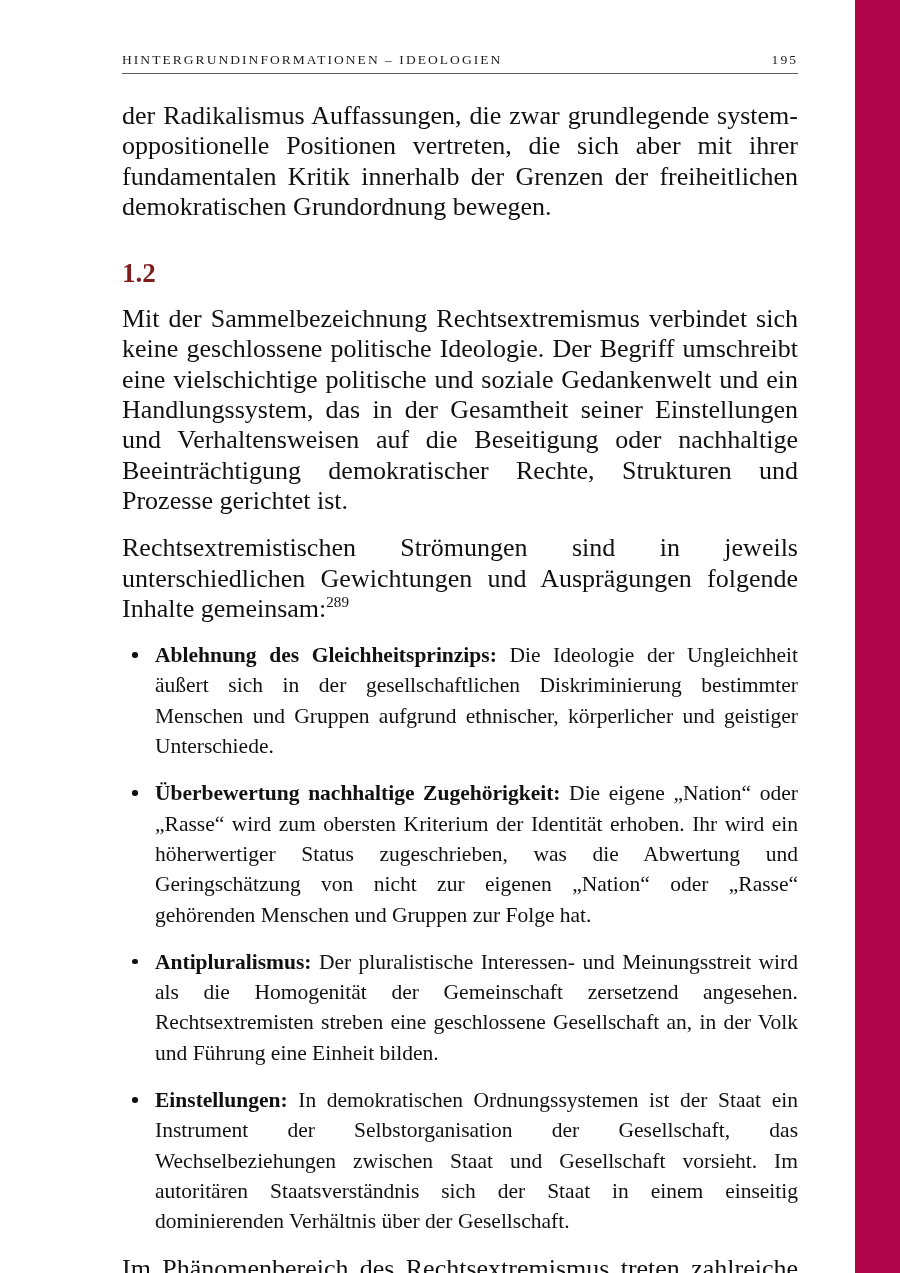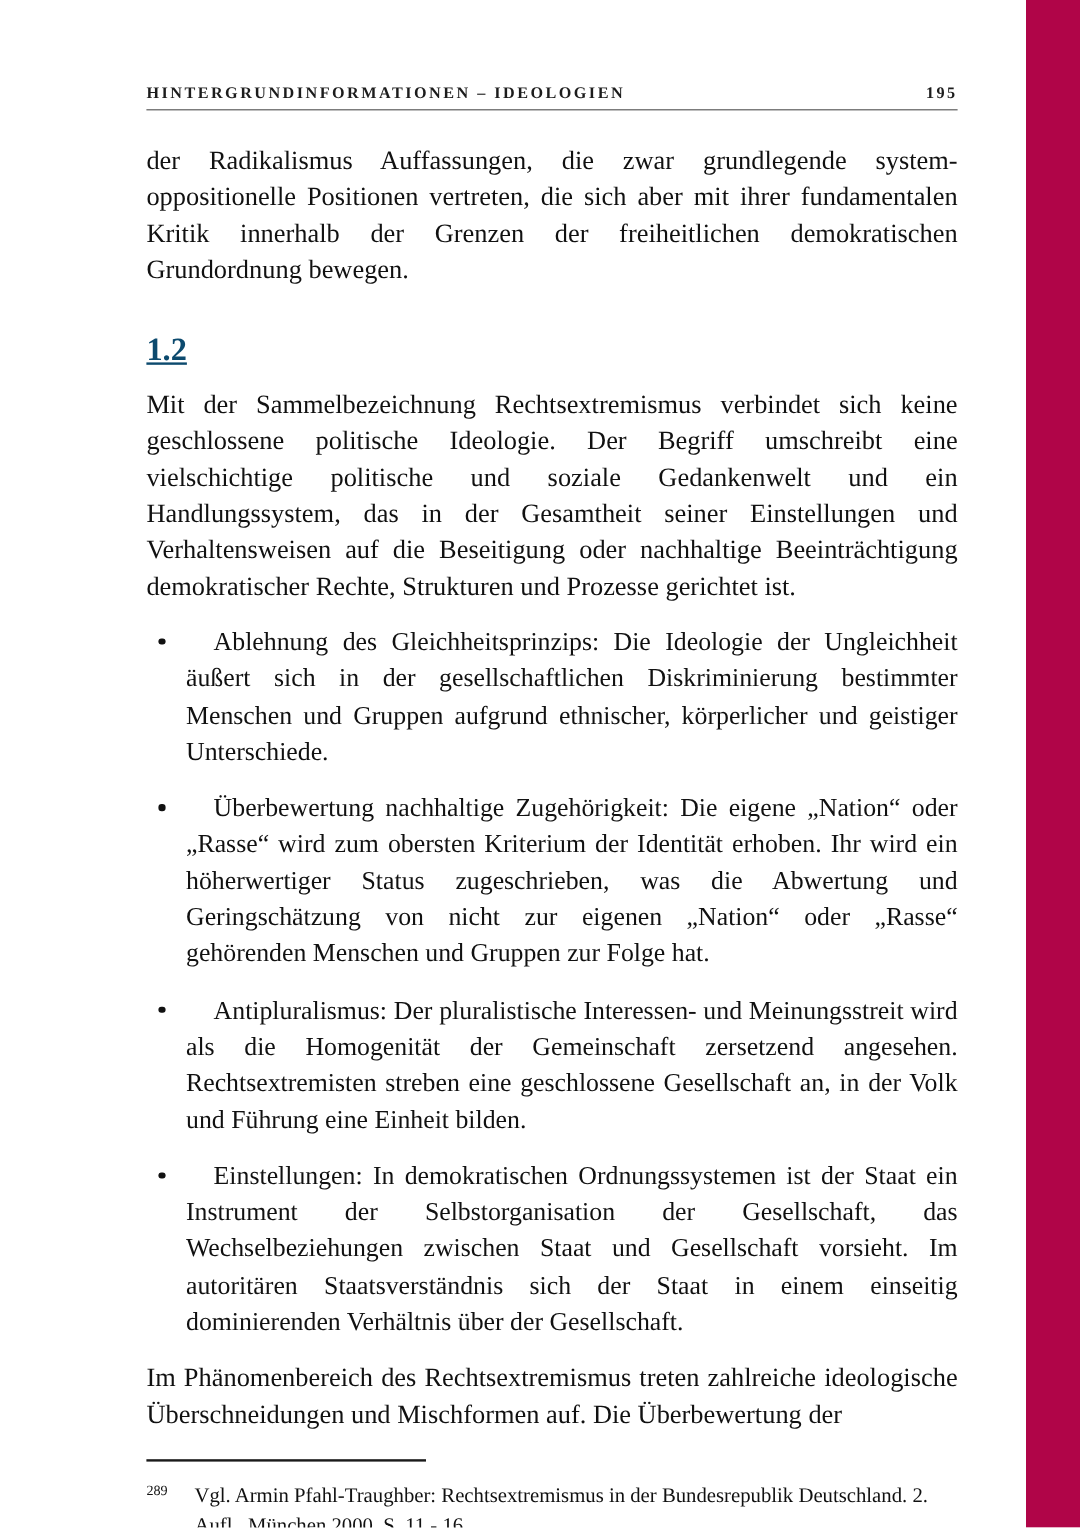--- a/index.html
+++ b/index.html
@@ -43,68 +43,66 @@
     left: 122px;
     width: 676px;
   }
 
   
   .running-head {
     position: relative;
     display: flex;
     align-items: baseline;
     justify-content: space-between;
-    padding-top: 70px;
+    padding-top: 52px;
     padding-bottom: 5px;
     border-bottom: 1.6px solid #5d5d5d;
-    font-weight: bold;
   }
 
   .running-head-title {
     font-size: 13.5px;
     letter-spacing: 2.05px;
     color: #1c1c1c;
     white-space: nowrap;
   }
 
   .running-head-page {
     font-size: 13.5px;
     letter-spacing: 2.05px;
     color: #1c1c1c;
     text-align: right;
   }
 
   
   p.body-par {
     margin: 0;
-    font-size: 22px;
+    font-size: 26px;
     line-height: 30.3px;
     text-align: justify;
     text-justify: inter-word;
     color: #111111;
     hyphens: manual;
   }
 
   .par-first {
     margin-top: 27px !important;
   }
 
   .par-gap {
     margin-top: 17px !important;
   }
 
   
   .section-heading {
     margin: 36px 0 15px 0;
     font-size: 27px;
     font-weight: bold;
-    color: #0c4a6e;
+    color: #7f1d1d;
     display: flex;
     align-items: flex-start;
-    text-decoration: underline;
   }
 
   .section-number {
     width: 78px;
     flex: 0 0 78px;
   }
 
   .section-title {
     flex: 1 1 auto;
   }
@@ -142,22 +140,21 @@
     position: absolute;
     left: 10px;
     top: 12px;
     width: 5.5px;
     height: 5.5px;
     background: #111111;
     border-radius: 50%;
   }
 
   .lead-in {
-    font-weight: normal;
-    margin-left: 23px;
+    font-weight: bold;
   }
 
   
   .footnote-area {
     margin-top: 22px;
   }
 
   .footnote-rule {
     width: 233px;
     height: 0;
@@ -196,20 +193,23 @@
     </div>
 
     <p class="body-par par-first">der Radikalismus Auffassungen, die zwar grundlegende system-oppositionelle Positionen vertreten, die sich aber mit ihrer fundamentalen Kritik innerhalb der Grenzen der freiheitlichen demokratischen Grundordnung bewegen.</p>
 
     <h2 class="section-heading">
       <span class="section-number">1.2</span>
     </h2>
 
     <p class="body-par">Mit der Sammelbezeichnung Rechtsextremismus verbindet sich keine geschlossene politische Ideologie. Der Begriff umschreibt eine vielschichtige politische und soziale Gedankenwelt und ein Handlungssystem, das in der Gesamtheit seiner Einstellungen und Verhaltensweisen auf die Beseitigung oder nachhaltige Beeinträchtigung demokratischer Rechte, Strukturen und Prozesse gerichtet ist.</p>
 
+    <p class="body-par par-gap">
+      <span>Rechtsextremistischen Strömungen sind in jeweils unterschiedlichen Gewichtungen und Ausprägungen folgende Inhalte gemeinsam:</span><span class="fn-ref">289</span>
+    </p>
 
     <ul class="bullets">
       <li>
         <span class="bullet-dot"></span>
         <span class="lead-in">Ablehnung des Gleichheitsprinzips:</span><span> Die Ideologie der Ungleichheit äußert sich in der gesellschaftlichen Diskriminierung bestimmter Menschen und Gruppen aufgrund ethnischer, körperlicher und geistiger Unterschiede.</span>
       </li>
       <li>
         <span class="bullet-dot"></span>
         <span class="lead-in">Überbewertung nachhaltige Zugehörigkeit:</span><span> Die eigene „Nation“ oder „Rasse“ wird zum obersten Kriterium der Identität erhoben. Ihr wird ein höherwertiger Status zugeschrieben, was die Abwertung und Geringschätzung von nicht zur eigenen „Nation“ oder „Rasse“ gehörenden Menschen und Gruppen zur Folge hat.</span>
       </li>

